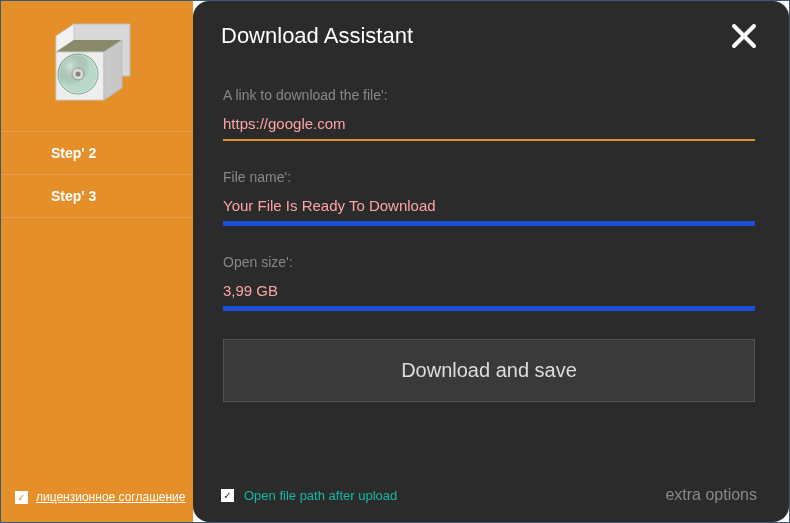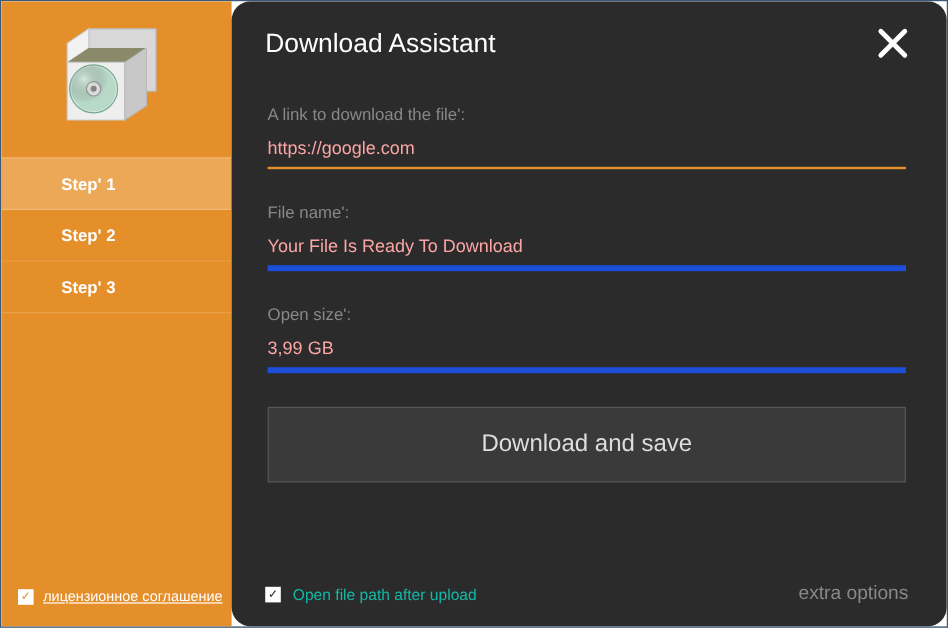--- a/index.html
+++ b/index.html
@@ -195,21 +195,20 @@
         <ellipse cx="26" cy="58" rx="20" ry="20" fill="url(#shine)" opacity="0.4"></ellipse>
         <defs>
           <radialGradient id="shine" cx="30%" cy="30%">
             <stop offset="0%" stop-color="#fff"></stop>
             <stop offset="100%" stop-color="transparent"></stop>
           </radialGradient>
         </defs>
       </svg>
     </div>
     <div class="steps">
-      <div class="step active">Step' 1</div>
       <div class="step">Step' 2</div>
       <div class="step">Step' 3</div>
     </div>
     <div class="license-row">
       <div class="license-checkbox">✓</div>
       <span class="license-link">лицензионное соглашение</span>
     </div>
   </div>
 
   <div class="main">

